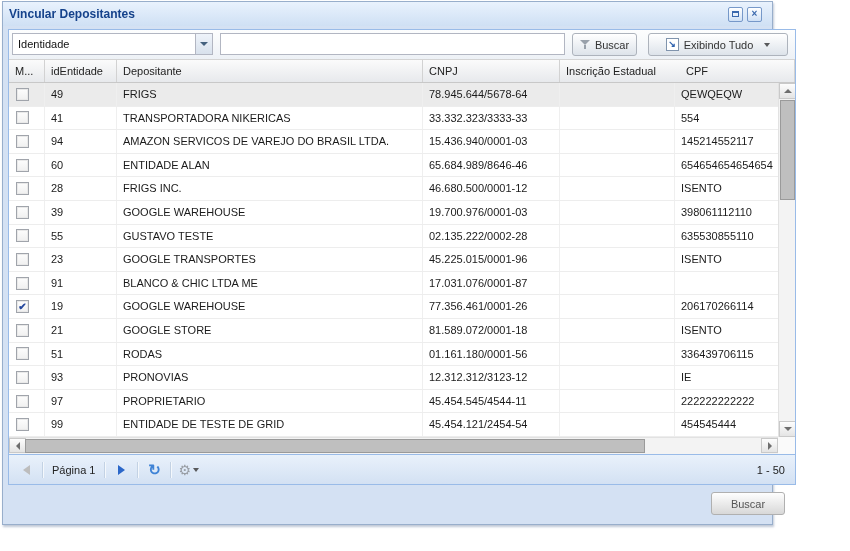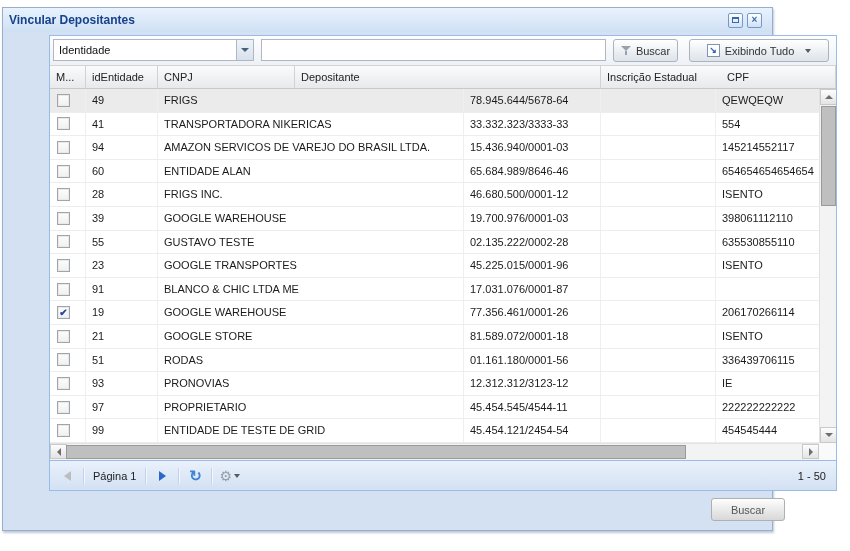--- a/index.html
+++ b/index.html
@@ -1,34 +1,34 @@
 <!DOCTYPE html>
 <html><head>
 <meta charset="utf-8">
 <style>
   * { margin:0; padding:0; box-sizing:border-box; }
   body { background:#fff; font-family:"Liberation Sans", sans-serif; }
   .page { position:relative; width:850px; height:551px; background:#fff; overflow:hidden; font-size:11px; color:#1f1f1f; }
 
   
-  .window { position:absolute; left:2px; top:7px; width:771px; height:524px;
+  .window { position:absolute; left:2px; top:1px; width:771px; height:524px;
     background:#d4e1f3; border:1px solid #98aecb; box-shadow:1px 2px 2px rgba(140,155,180,.55); }
   .titlebar { position:absolute; left:0; top:0; width:100%; height:24px;
     background:linear-gradient(#e9f2fd,#cfe0f4); display:flex; align-items:center; }
   .title { font-size:12px; font-weight:bold; color:#15428b; padding-left:6px; flex:1;
     white-space:nowrap; overflow:hidden; }
   .tools { display:flex; gap:4px; padding-right:10px; }
   .titlebtn { width:15px; height:15px; border:1px solid #7698c9; border-radius:2px;
     background:linear-gradient(#ffffff,#cfe0f5); display:flex; align-items:center; justify-content:center;
     color:#3a68ad; font-size:10px; font-weight:bold; line-height:1; cursor:pointer; }
   .maxglyph { width:7px; height:6px; border:1px solid #3a68ad; border-top-width:2px; display:block; }
 
   
   .panel { position:absolute; left:5px; top:27px; width:788px; height:456px;
-    background:#0369a1; border:1px solid #99bbe8; overflow:hidden;margin-left:41px; }
+    background:#0369a1; border:1px solid #99bbe8; overflow:hidden; }
 
   
   .toolbar { position:absolute; left:0; top:0; width:786px; height:30px;
     background:linear-gradient(#fdfefe,#edf1f6); border-bottom:1px solid #d4d4d4; }
   .combo { position:absolute; left:3px; top:3px; width:201px; height:22px; background:#fff;
     border:1px solid #b2b6c2; display:flex; align-items:center; cursor:pointer; }
   .combo-text { flex:1; padding-left:5px; color:#111; }
   .combo-trigger { width:17px; height:100%; border-left:1px solid #b2b6c2;
     background:linear-gradient(#eef3fa,#d8e1ec); display:flex; align-items:center; justify-content:center; }
   .caret { width:0; height:0; border-left:4px solid transparent; border-right:4px solid transparent;
@@ -156,22 +156,22 @@
         <div class="tbtn btn-exibindo">
           <span class="showall-icon">↘</span>
           <span>Exibindo Tudo</span>
           <span class="small-caret"></span>
         </div>
       </div>
 
       <div class="gridheader">
         <div class="hcell c0">M...</div>
         <div class="hcell c1">idEntidade</div>
+        <div class="hcell c2">Depositante</div>
         <div class="hcell c3">CNPJ</div>
-        <div class="hcell c2">Depositante</div>
         <div class="hcell c5">Inscrição Estadual</div>
         <div class="hcell c4">CPF</div>
       </div>
 
       <div class="gridbody">
           <div class="row hl">
             <div class="cell c0">
               <span class="cb"></span>
             </div>
             <div class="cell c1">49</div>

